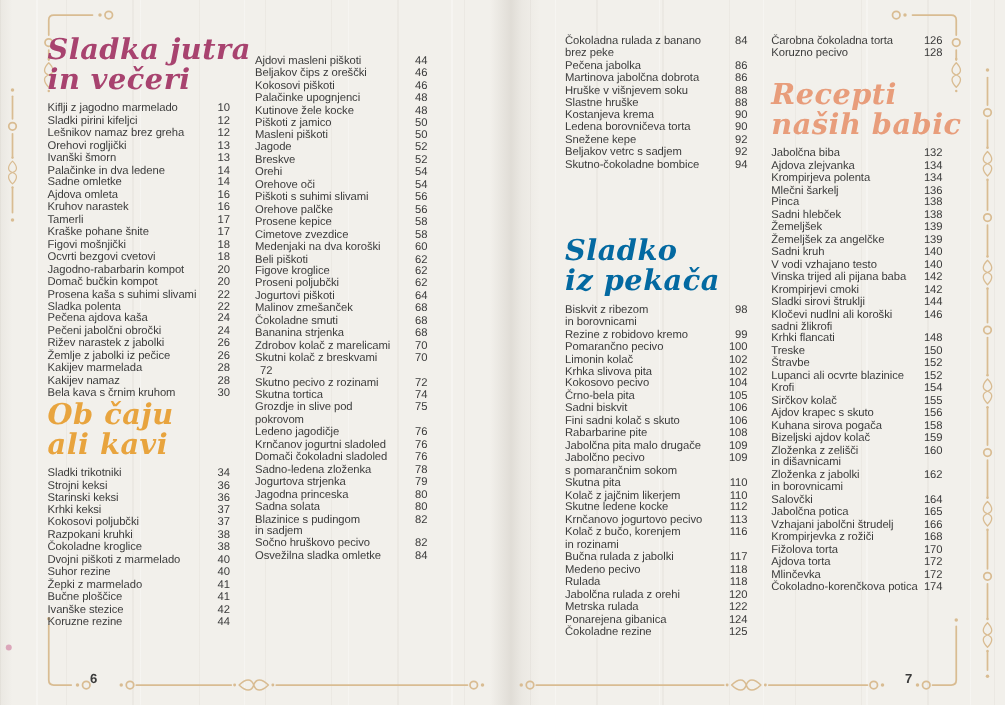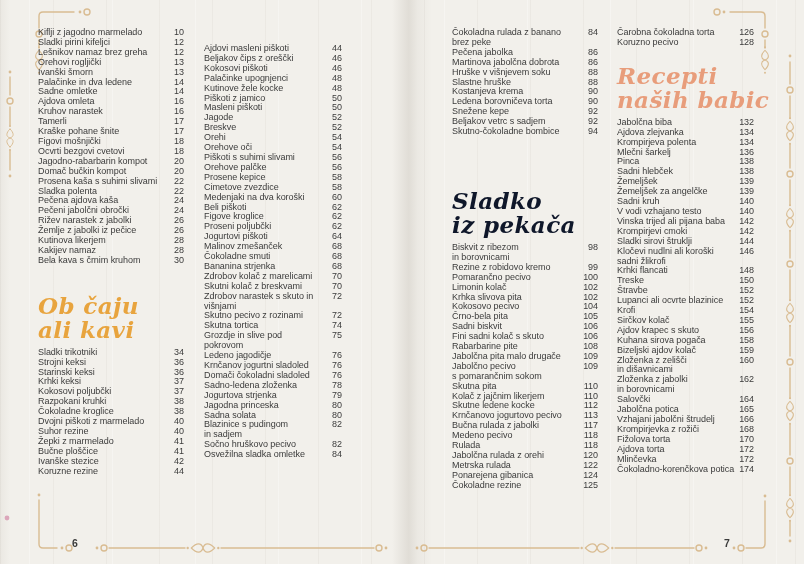--- a/index.html
+++ b/index.html
@@ -22,21 +22,21 @@
   .col{position:absolute;top:28px;}
   .col1{left:38px;width:146px;}
   .col2{left:204px;width:138px;margin-top:16px;}
   .col3{left:452px;width:146px;}
   .col4{left:617px;width:137px;}
   .toc-heading{
     font-family:"DejaVu Serif", serif;font-style:italic;font-weight:700;
     font-size:23px;line-height:24px;letter-spacing:.4px;white-space:pre;
     margin:0 0 6px 0;
   }
-  .h-ob-caju{margin-top:28px;}
+  .h-ob-caju{}
   .h-sadno{margin-top:30px;}
   .h-sladko{margin-top:52px;}
   .h-recepti{margin-top:40px;}
   .entry{
     display:flex;justify-content:space-between;align-items:flex-start;
     font-size:9px;line-height:9.9px;color:#3b3b3b;letter-spacing:-0.05px;
   }
   .entry .lbl{white-space:pre;}
   .entry .num{margin-left:4px;text-align:right;}
   .pageno{
@@ -132,20 +132,22 @@
     <circle cx="734" cy="548" r="1.4" fill="#d9bc92" stroke="none"></circle>
     <circle cx="741" cy="548" r="3"></circle>
     <path d="M746,548 H761 Q765,548 765,544 V501"></path>
     <circle cx="765" cy="496" r="1.4" fill="#d9bc92" stroke="none"></circle>
 
     <circle cx="7" cy="518" r="2.4" fill="#dba6ba" stroke="none"></circle>
   </g>
 </svg>
 
 <div class="col col1">
+    <div class="toc-heading h-sladka-jutra" style="color: rgb(168, 67, 111);">Sladka jutra
+in večeri</div>
     <div class="entry">
       <span class="lbl">Kiflji z jagodno marmelado</span>
       <span class="num">10</span>
     </div>
     <div class="entry">
       <span class="lbl">Sladki pirini kifeljci</span>
       <span class="num">12</span>
     </div>
     <div class="entry">
       <span class="lbl">Lešnikov namaz brez greha</span>
@@ -217,21 +219,21 @@
     </div>
     <div class="entry">
       <span class="lbl">Rižev narastek z jabolki</span>
       <span class="num">26</span>
     </div>
     <div class="entry">
       <span class="lbl">Žemlje z jabolki iz pečice</span>
       <span class="num">26</span>
     </div>
     <div class="entry">
-      <span class="lbl">Kutinova likerjem</span>
+      <span class="lbl">Kakijev marmelada</span>
       <span class="num">28</span>
     </div>
     <div class="entry">
       <span class="lbl">Kakijev namaz</span>
       <span class="num">28</span>
     </div>
     <div class="entry">
       <span class="lbl">Bela kava s črnim kruhom</span>
       <span class="num">30</span>
     </div>
@@ -385,22 +387,20 @@
     </div>
     <div class="entry">
       <span class="lbl">Zdrobov kolač z marelicami</span>
       <span class="num">70</span>
     </div>
     <div class="entry">
       <span class="lbl">Skutni kolač z breskvami</span>
       <span class="num">70</span>
     </div>
     <div class="entry">
-      <span class="lbl">Zdrobov narastek s skuto in
-višnjami</span>
       <span class="num">72</span>
     </div>
     <div class="entry">
       <span class="lbl">Skutno pecivo z rozinami</span>
       <span class="num">72</span>
     </div>
     <div class="entry">
       <span class="lbl">Skutna tortica</span>
       <span class="num">74</span>
     </div>
@@ -486,21 +486,21 @@
       <span class="num">92</span>
     </div>
     <div class="entry">
       <span class="lbl">Beljakov vetrc s sadjem</span>
       <span class="num">92</span>
     </div>
     <div class="entry">
       <span class="lbl">Skutno-čokoladne bombice</span>
       <span class="num">94</span>
     </div>
-    <div class="toc-heading h-sladko" style="color: #0f172a;">Sladko
+    <div class="toc-heading h-sladko" style="color: #0369a1;">Sladko
 iz pekača</div>
     <div class="entry">
       <span class="lbl">Biskvit z ribezom
 in borovnicami</span>
       <span class="num">98</span>
     </div>
     <div class="entry">
       <span class="lbl">Rezine z robidovo kremo</span>
       <span class="num">99</span>
     </div>
@@ -555,20 +555,25 @@
     </div>
     <div class="entry">
       <span class="lbl">Skutne ledene kocke</span>
       <span class="num">112</span>
     </div>
     <div class="entry">
       <span class="lbl">Krnčanovo jogurtovo pecivo</span>
       <span class="num">113</span>
     </div>
     <div class="entry">
+      <span class="lbl">Kolač z bučo, korenjem
+in rozinami</span>
+      <span class="num">116</span>
+    </div>
+    <div class="entry">
       <span class="lbl">Bučna rulada z jabolki</span>
       <span class="num">117</span>
     </div>
     <div class="entry">
       <span class="lbl">Medeno pecivo</span>
       <span class="num">118</span>
     </div>
     <div class="entry">
       <span class="lbl">Rulada</span>
       <span class="num">118</span>

